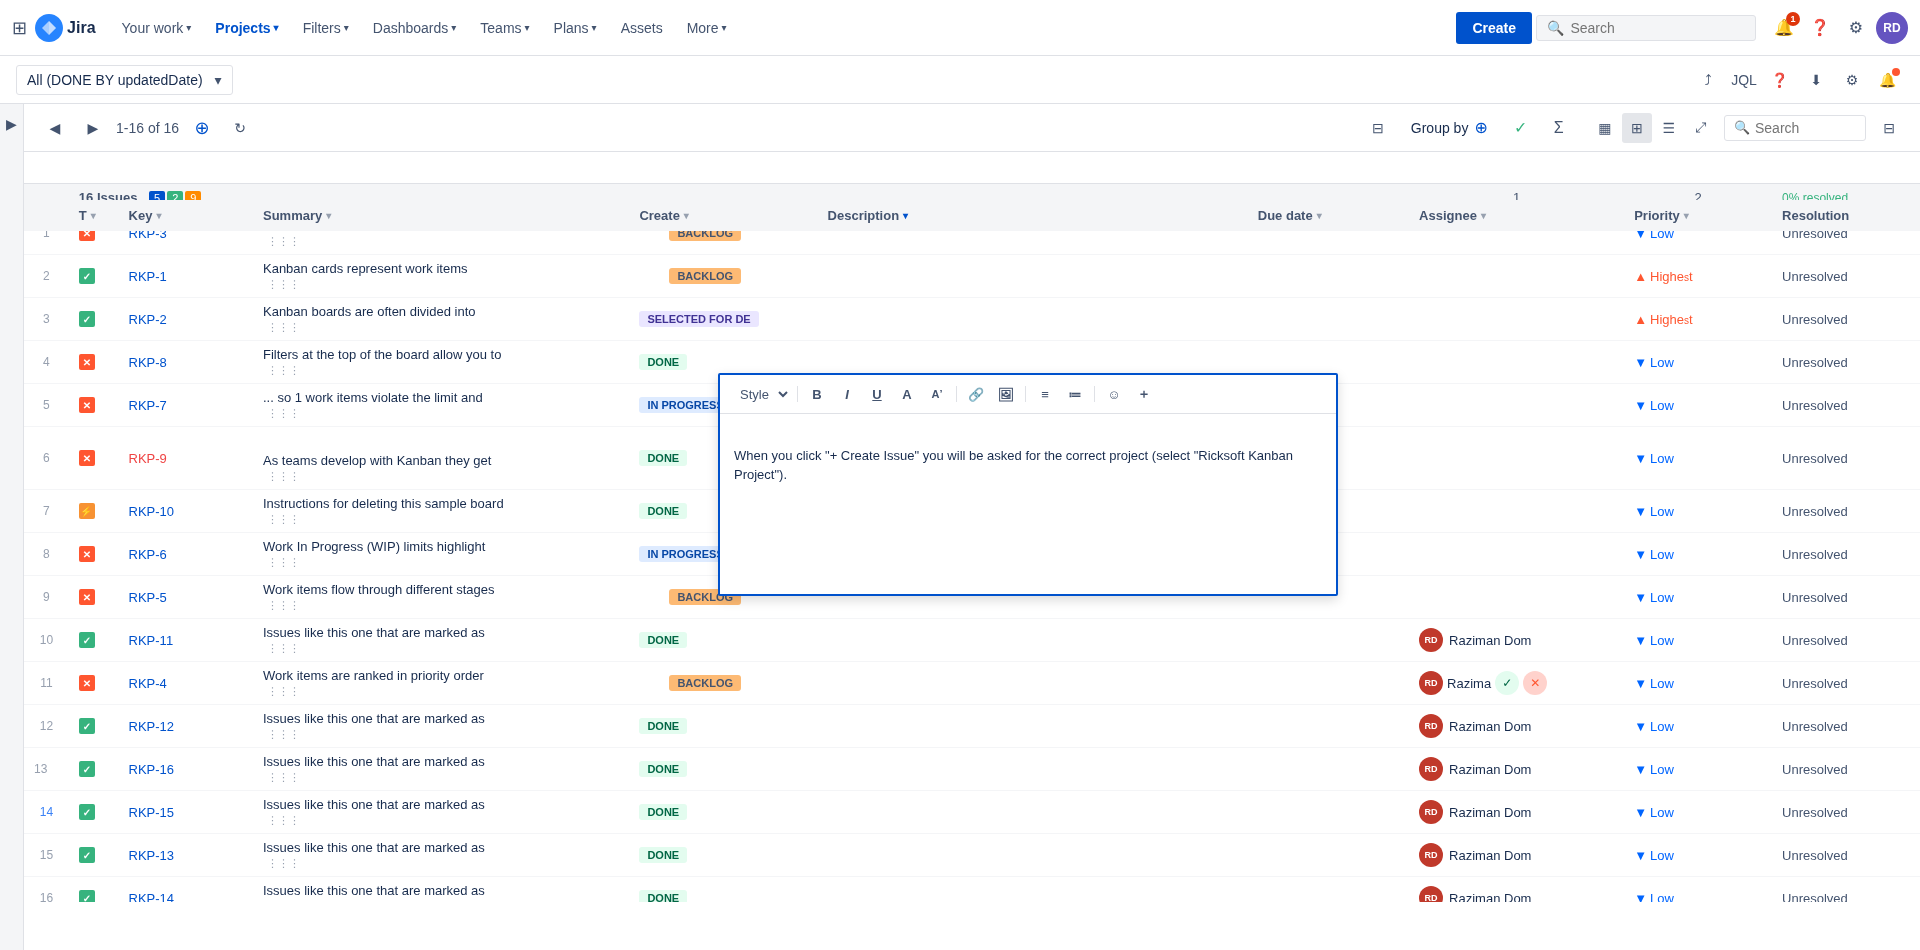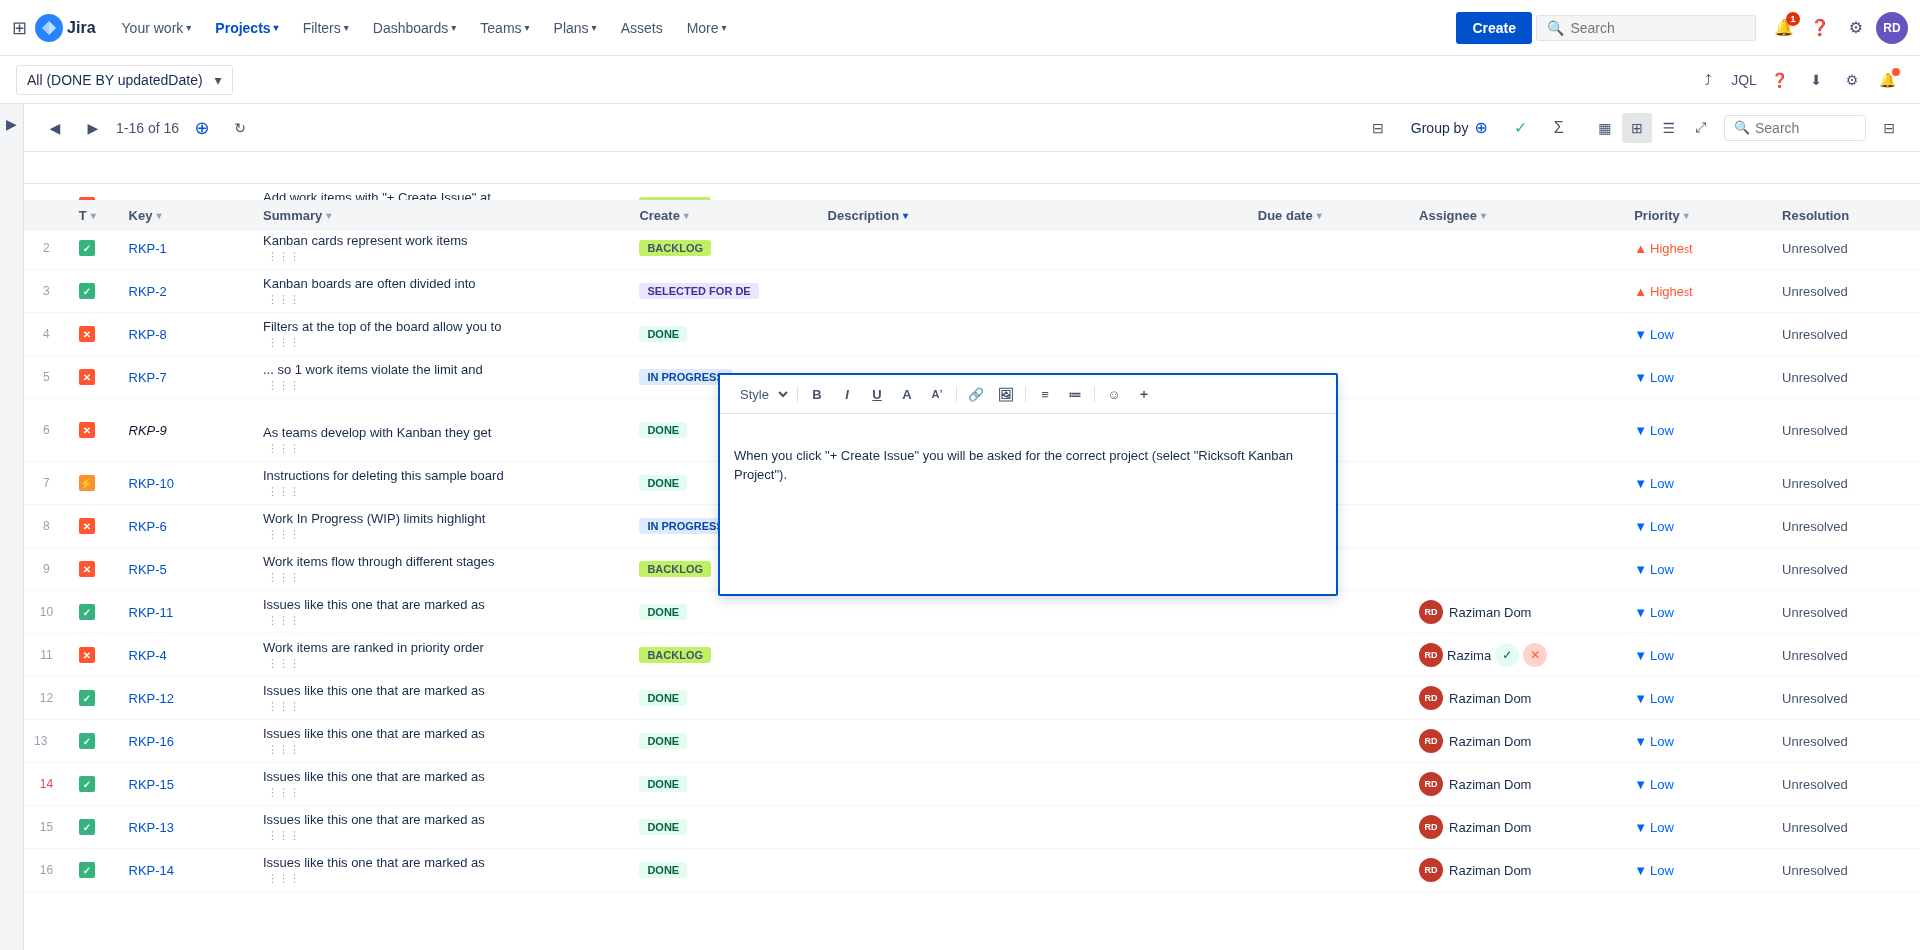--- a/index.html
+++ b/index.html
@@ -132,21 +132,21 @@
     .issues-table tbody tr {
       border-bottom: 1px solid #f4f5f7;
     }
     .issues-table td { padding: 6px 10px; vertical-align: middle; }
 
     
     .status-badge {
       display: inline-block; padding: 2px 8px; border-radius: 3px;
       font-size: 11px; font-weight: 700; text-transform: uppercase; white-space: nowrap;
     }
-    .status-backlog { background: #bef264; color: #44546f; }
+    .status-backlog { background: #fdba74; color: #44546f; margin-left: 30px; }
     .status-done { background: #e3fcef; color: #006644; }
     .status-inprogress { background: #deebff; color: #0747a6; }
     .status-selected { background: #eae6ff; color: #403294; }
 
     
     .priority-low { color: #0065ff; display: flex; align-items: center; gap: 3px; }
     .priority-high { color: #ff5630; display: flex; align-items: center; gap: 3px; }
     .issue-count-badge {
       display: inline-flex; align-items: center; gap: 2px; margin-left: 8px;
     }
@@ -386,20 +386,39 @@
                 <span class="sort-icon">▾</span>
               </div>
             </th>
             <th style="width:110px;" class="th-sortable">
               <div class="th-inner">
                 <span>Resolution</span>
               </div>
             </th>
           </tr>
 
+          <tr style="background:#f4f5f7;border-bottom:1px solid #dfe1e6;">
+            <td></td>
+            <td colspan="3" style="padding:6px 10px;">
+              <span style="font-weight:700;color:#44546f;font-size:13px;">16 Issues</span>
+              <span class="issue-count-badge">
+                <span class="badge-blue">5</span>
+                <span class="badge-green">2</span>
+                <span class="badge-orange">9</span>
+              </span>
+            </td>
+            <td></td>
+            <td></td>
+            <td></td>
+            <td class="col-num" style="padding:6px 10px;color:#44546f;font-size:13px;">1</td>
+            <td class="col-num" style="padding:6px 10px;color:#44546f;font-size:13px;">2</td>
+            <td style="padding:6px 10px;">
+              <span class="resolved-pct">0% resolved</span>
+            </td>
+          </tr>
         </thead>
         <tbody id="table-body">
         <tr>
               <td style="color: rgb(151, 160, 175); text-align: center; font-size: 12px;">1</td>
               <td><div style="width: 16px; height: 16px; border-radius: 2px; display: inline-flex; align-items: center; justify-content: center; font-size: 10px; font-weight: 900; color: rgb(255, 255, 255); background: rgb(255, 86, 48);">✕</div></td>
               <td style="color: rgb(0, 82, 204); cursor: pointer;">RKP-3</td>
               <td style="max-width: 260px; overflow: hidden; text-overflow: ellipsis; white-space: nowrap;"><div style="display: flex; align-items: center; gap: 4px;">Add work items with "+ Create Issue" at</div><span style="color: rgb(151, 160, 175); font-size: 11px; margin-left: 4px; cursor: grab;">⋮⋮⋮</span></td>
               <td><span class="status-badge status-backlog">BACKLOG</span></td>
               <td style="min-width: 320px;"></td>
               <td></td>
@@ -476,21 +495,21 @@
                 <div class="priority-low">
                   <span>▼</span>
                   <span>Low</span>
                 </div>
               </td>
               <td style="color: rgb(68, 84, 111);">Unresolved</td>
             </tr>
             <tr>
               <td style="color: rgb(151, 160, 175); text-align: center; font-size: 12px;">6</td>
               <td><div style="width: 16px; height: 16px; border-radius: 2px; display: inline-flex; align-items: center; justify-content: center; font-size: 10px; font-weight: 900; color: rgb(255, 255, 255); background: rgb(255, 86, 48);">✕</div></td>
-              <td style="color: #0f172a; cursor: pointer; font-style: italic;">RKP-9</td>
+              <td style="color: #ef4444; cursor: pointer;">RKP-9</td>
               <td style="max-width: 260px; overflow: hidden; text-overflow: ellipsis; white-space: nowrap;"><div style="display: flex; align-items: center; gap: 4px; margin-top: 20px;">As teams develop with Kanban they get</div><span style="color: rgb(151, 160, 175); font-size: 11px; margin-left: 4px; cursor: grab;">⋮⋮⋮</span></td>
               <td><span class="status-badge status-done">DONE</span></td>
               <td style="min-width: 320px;"></td>
               <td></td>
               <td></td>
               <td>
                 <div class="priority-low">
                   <span>▼</span>
                   <span>Low</span>
                 </div>
@@ -632,21 +651,21 @@
               </td>
               <td>
                 <div class="priority-low">
                   <span>▼</span>
                   <span>Low</span>
                 </div>
               </td>
               <td style="color: rgb(68, 84, 111);">Unresolved</td>
             </tr>
             <tr>
-              <td style="color: #ef4444; text-align: center; font-size: 12px;">14</td>
+              <td style="color: #3b82f6; text-align: center; font-size: 12px;">14</td>
               <td><div style="width: 16px; height: 16px; border-radius: 2px; display: inline-flex; align-items: center; justify-content: center; font-size: 10px; font-weight: 900; color: rgb(255, 255, 255); background: rgb(54, 179, 126);">✓</div></td>
               <td style="color: rgb(0, 82, 204); cursor: pointer;">RKP-15</td>
               <td style="max-width: 260px; overflow: hidden; text-overflow: ellipsis; white-space: nowrap;"><div style="display: flex; align-items: center; gap: 4px;">Issues like this one that are marked as</div><span style="color: rgb(151, 160, 175); font-size: 11px; margin-left: 4px; cursor: grab;">⋮⋮⋮</span></td>
               <td><span class="status-badge status-done">DONE</span></td>
               <td style="min-width: 320px;"></td>
               <td></td>
               <td>
                 <div style="display: flex; align-items: center; gap: 6px;">
                   <div class="avatar-sm" style="background: rgb(192, 57, 43);">RD</div>
                   <span>Raziman Dom</span>

